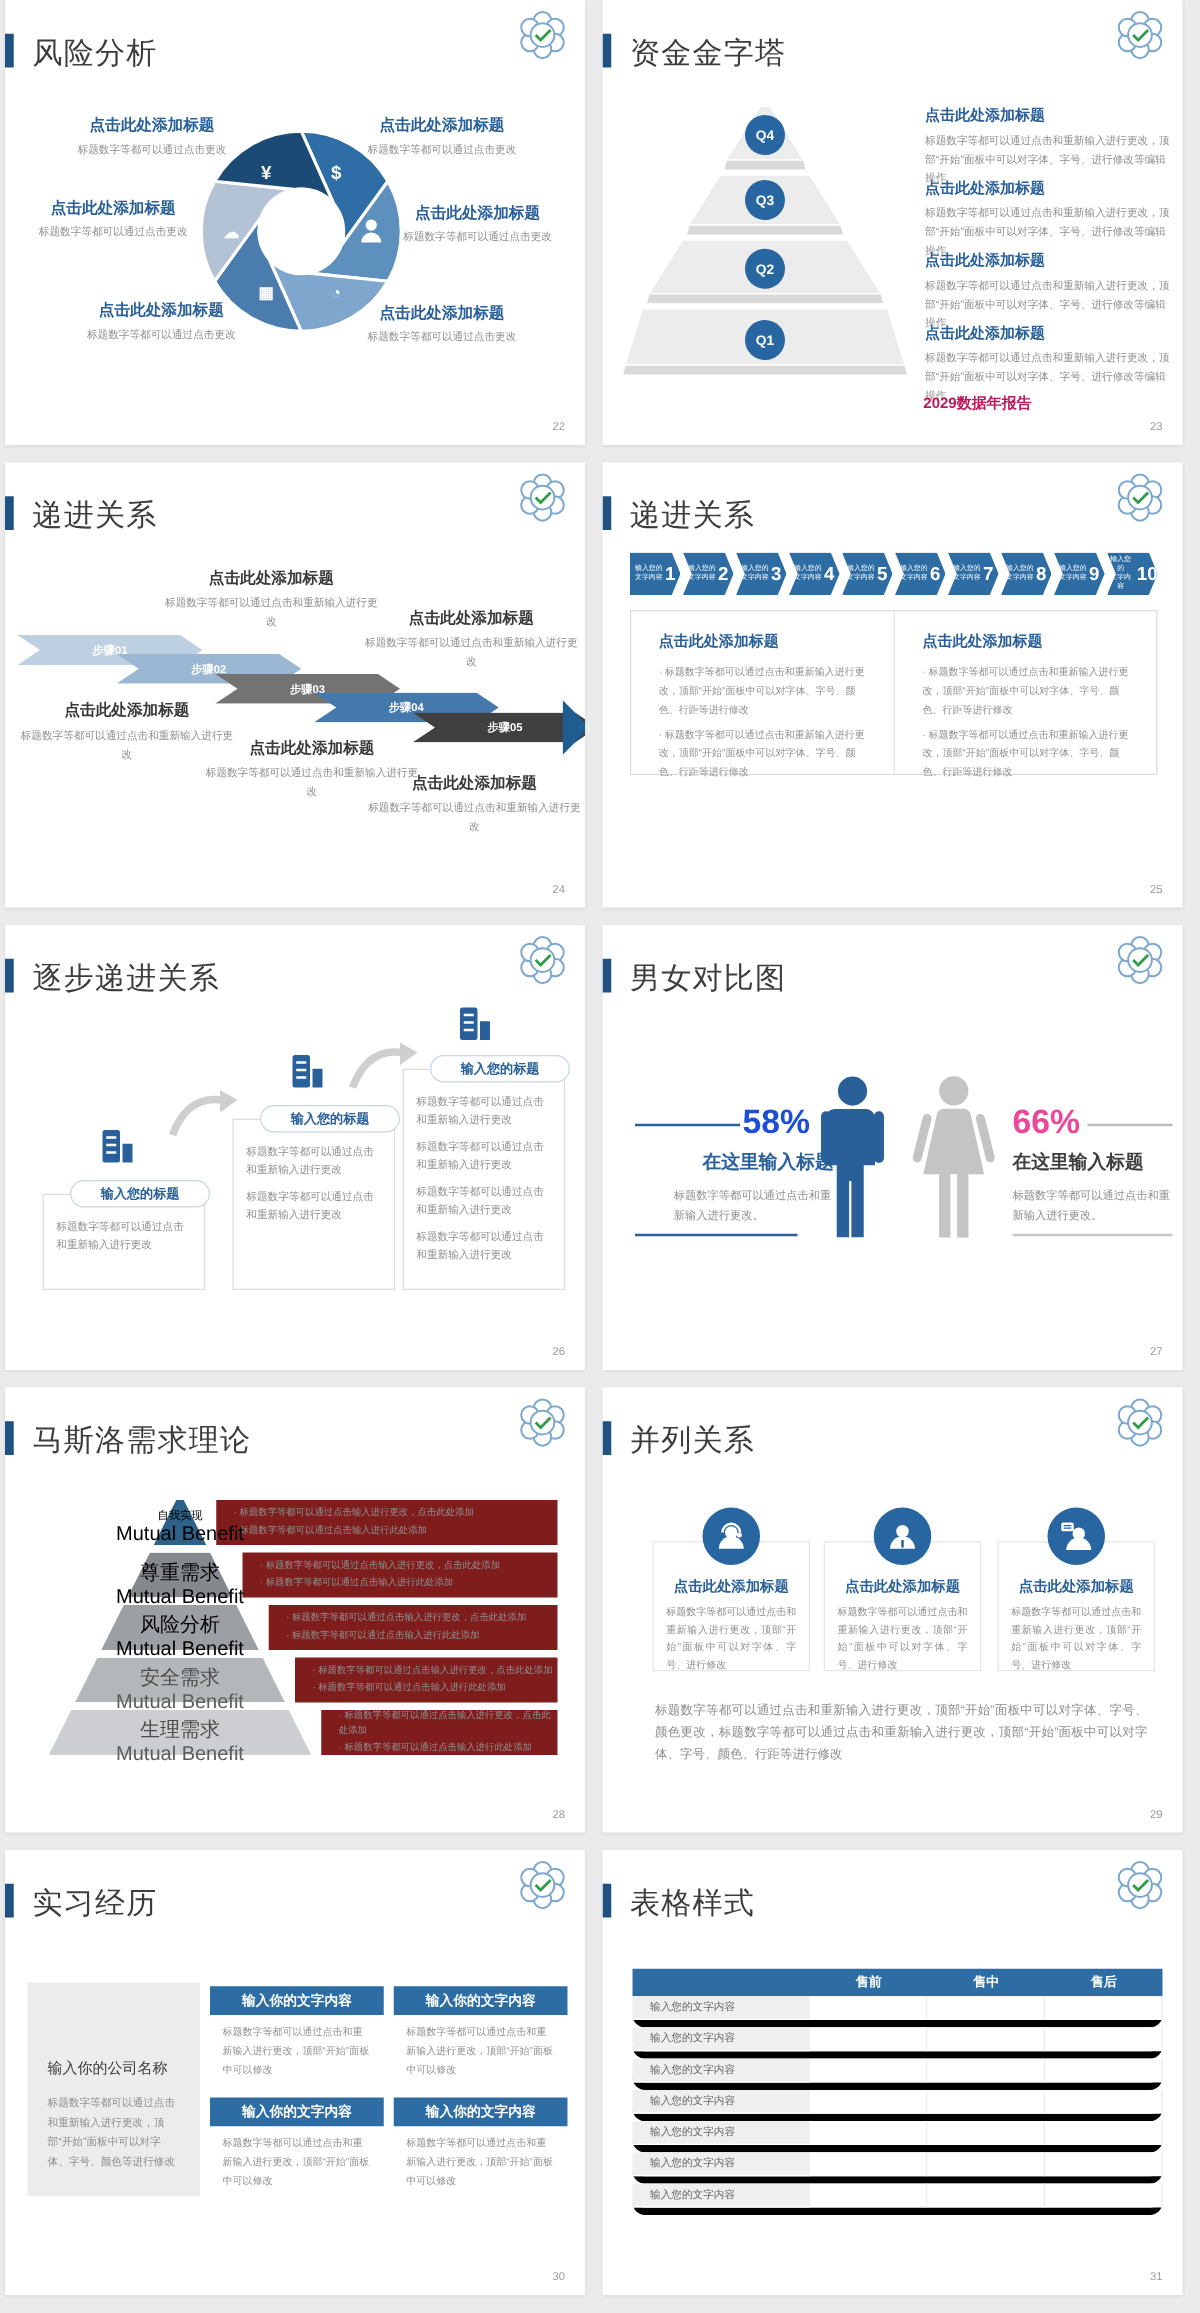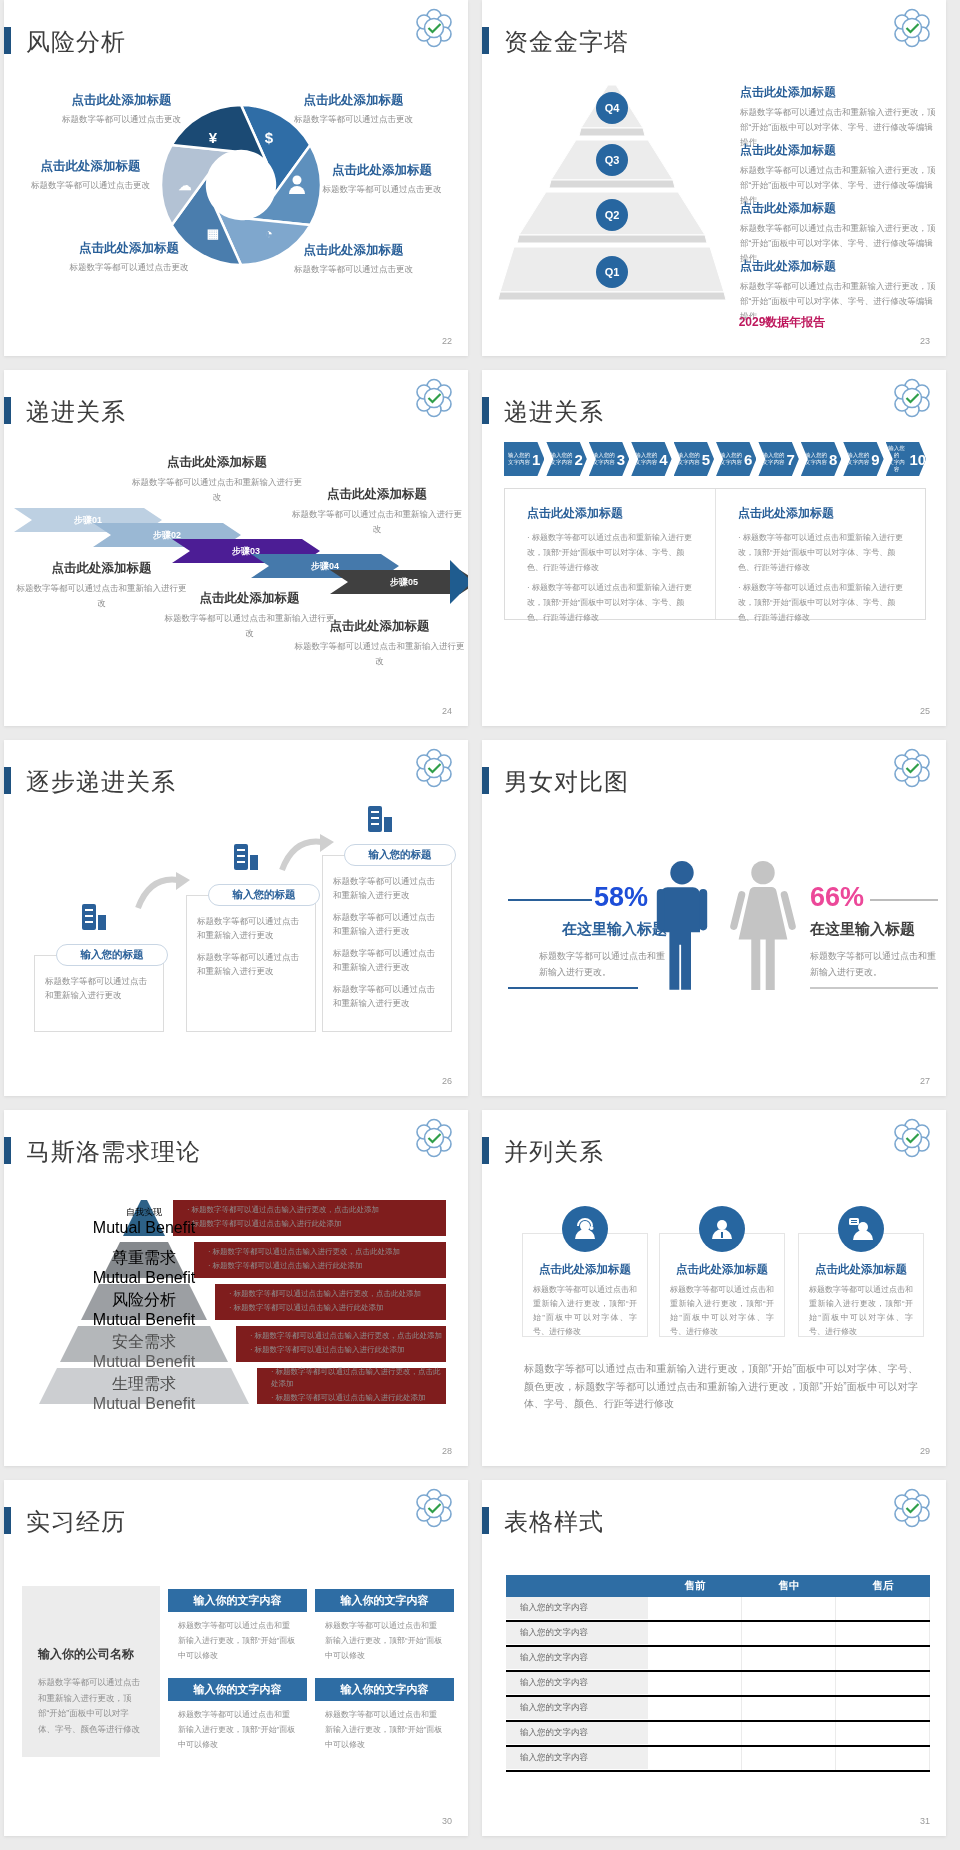--- a/index.html
+++ b/index.html
@@ -57,31 +57,31 @@
   .lab28 { position:absolute; width:120px; text-align:center; z-index:2; }
   
   .circ29 { position:absolute; width:46px; height:46px; border-radius:50%; background:#2766a0; z-index:2;
             display:flex; align-items:center; justify-content:center; }
   .card29 { position:absolute; width:126px; height:104px; border:1px solid #e5e5e5; background:#fff; padding:28px 10px 6px 10px; }
   .card29 .t { font-size:11.5px; font-weight:bold; color:#2a6099; text-align:center; margin-bottom:6px; }
   .card29 .s { font-size:8px; color:#8f8f8f; line-height:1.75; text-align:justify; }
   .foot29 { position:absolute; left:42px; top:250px; width:394px; font-size:10px; color:#8c8c8c; line-height:1.75; text-align:justify; }
   
   .panel30 { position:absolute; left:18px; top:106px; width:138px; height:171px; background:#ececec; padding:60px 16px 0 16px; }
-  .panel30 .t { font-size:12px; font-weight:bold; color:#3a3a3a; margin-bottom:12px; }
+  .panel30 .t { font-size:12px; font-weight:normal; color:#3a3a3a; margin-bottom:12px; }
   .panel30 .s { font-size:8.5px; color:#8f8f8f; line-height:1.85; }
   .card30 { position:absolute; width:139px; }
   .card30 .hd { height:23px; background:#2e6da4; color:#fff; font-size:11px; font-weight:bold;
                 display:flex; align-items:center; justify-content:center; }
   .card30 .bd { padding:7px 10px; font-size:8px; color:#8f8f8f; line-height:1.85; }
   
   .tbl31 { position:absolute; left:24px; top:95px; width:424px; }
   .tbl31 .hrow { display:flex; height:22px; background:#2e6da4; }
   .tbl31 .hcell { color:#fff; font-size:10.5px; font-weight:bold; display:flex; align-items:center; justify-content:center; }
-  .tbl31 .row { display:flex; height:25px; border-bottom:2px solid #000000; }
+  .tbl31 .row { display:flex; height:25px; border-bottom:6px solid #000000;border-radius:10px; }
   .tbl31 .c0 { width:142px; background:#efefef; border-bottom:1px solid #fff; font-size:8.5px; color:#666;
                display:flex; align-items:center; padding-left:14px; }
   .tbl31 .c { width:94px; background:#fff; border-right:1px solid #ebebeb; }
   .tbl31 .c:first-of-type { border-left:1px solid #ebebeb; }
 </style>
 </head>
 <body>
 
 <div class="page">
 
@@ -227,21 +227,21 @@
     <div class="tb24" style="left:288px;top:116px;width:170px">
       <div class="t">点击此处添加标题</div>
       <div class="s">标题数字等都可以通过点击和重新输入进行更改</div>
     </div>
     <div class="arrow24" style="left:10px;top:138px;background:#bdd0e2;z-index:1">
         <span>步骤01</span>
       </div>
     <div class="arrow24" style="left:89px;top:153px;background:#9ab8d4;z-index:2">
         <span>步骤02</span>
       </div>
-    <div class="arrow24" style="left:168px;top:169px;background:#4c1d95;z-index:3">
+    <div class="arrow24" style="left:168px;top:169px;background:#737373;z-index:3">
         <span>步骤03</span>
       </div>
     <div class="arrow24" style="left:247px;top:184px;background:#4579ab;z-index:4">
         <span>步骤04</span>
       </div>
     <div class="arrow24" style="left:326px;top:200px;background:#404040;z-index:5">
         <span>步骤05</span>
       </div>
     <div style="position:absolute;left:446px;top:190px;width:22px;height:44px;background:#1f5c8f;z-index:6;clip-path:polygon(0 0,100% 50%,0 100%)"></div>
     <div class="tb24" style="left:10px;top:190px;width:175px">

